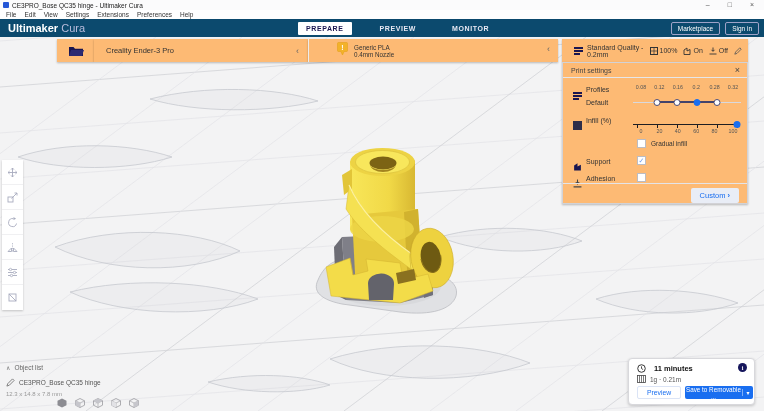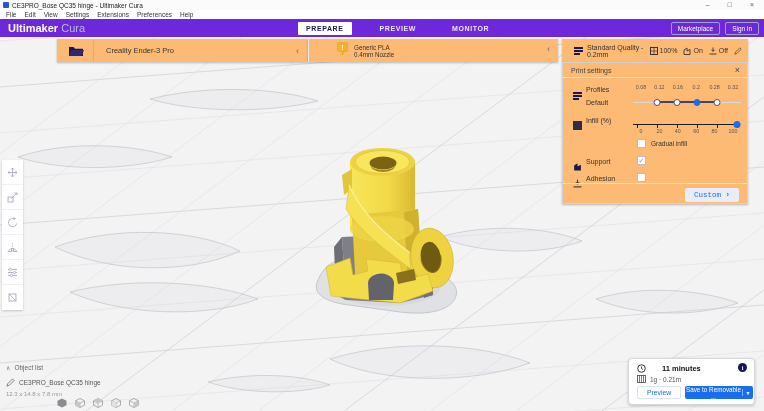--- a/index.html
+++ b/index.html
@@ -11,21 +11,21 @@
   .app-icon { width:6px; height:6px; background:#2456d6; margin:0 3px 0 3px; border-radius:1px; }
   .win-title { font-size:6.5px; color:#222; }
   .win-controls { margin-left:auto; display:flex; gap:18px; padding-right:10px; }
   .win-controls span { font-size:7px; color:#555; line-height:10px; cursor:default; }
 
   
   .menubar { position:absolute; top:10px; left:0; right:0; height:9px; background:#ffffff; display:flex; align-items:center; padding-left:2px; }
   .menubar span { font-size:6.5px; color:#333; padding:0 4px; }
 
   
-  .stagebar { position:absolute; top:19px; left:0; right:0; height:19px; background:#6d28d9; }
+  .stagebar { position:absolute; top:19px; left:0; right:0; height:19px; background:#0c4a6e; }
   .brand { position:absolute; left:8px; top:3px; font-size:11px; color:#fff; }
   .brand b { font-weight:bold; }
   .brand span.light { color:#b9bcdc; font-weight:normal; }
   .stage-tabs { position:absolute; left:298px; top:2px; display:flex; align-items:center; gap:20px; height:15px; }
   .stage-tab { font-size:7px; letter-spacing:0.6px; color:#e8e9f4; font-weight:bold; padding:3px 8px; border-radius:1px; }
   .stage-tab.active { background:#ffffff; color:#1a1650; }
   .stage-actions { position:absolute; right:5px; top:3px; display:flex; gap:5px; }
   .stage-btn { font-size:6.5px; color:#fff; border:1px solid #9ea2c8; border-radius:2px; padding:2px 6px; background:transparent; }
 
   
@@ -64,21 +64,21 @@
   .pknob { position:absolute; top:0.5px; width:7px; height:7px; border-radius:50%; background:#fff; border:1.4px solid #4d4d77; transform:translateX(-50%); }
   .pknob.filled { background:#196ef0; border-color:#196ef0; }
   .itrack { position:absolute; left:74px; top:57px; width:100px; height:8px; }
   .itrack .base { position:absolute; top:3.5px; left:-4px; right:-2px; height:1.6px; background:#1e1e22; }
   .itrack .tick { position:absolute; top:5px; width:1px; height:3px; background:#1e1e22; }
   .ihandle { position:absolute; top:1px; width:7px; height:7px; border-radius:50%; background:#196ef0; transform:translateX(-50%); }
   .ilabels { position:absolute; left:70px; top:65px; width:108px; display:flex; justify-content:space-between; }
   .ilabels span { font-size:5.3px; color:#555; width:16px; text-align:center; }
   .cb { position:absolute; width:9px; height:9px; border:1px solid #bcbcc2; background:#fff; display:flex; align-items:center; justify-content:center; }
   .cb .ck { font-size:7px; color:#6d9ceb; line-height:9px; }
-  .sp-footer { position:absolute; left:0; right:0; top:120px; border-top:1px solid #e4e4e8; height:22px;font-family:Liberation Mono, monospace; }
+  .sp-footer { position:absolute; left:0; right:0; top:120px; border-top:1px solid #e4e4e8; height:22px; }
   .custom-btn { position:absolute; right:8px; top:4px; background:#e9edf6; color:#196ef0; font-size:7.5px; padding:3px 9px; border-radius:2px; }
   .custom-btn .c { color:#196ef0; font-weight:bold; }
 
   
   .toolbar { position:absolute; left:2px; top:123px; width:21px; background:#fff; box-shadow:0 1px 2px rgba(0,0,0,0.2); }
   .tool { height:25px; display:flex; align-items:center; justify-content:center; border-bottom:1px solid #f0f0f2; }
   .tool:last-child { border-bottom:none; }
 
   
   .objlist { position:absolute; left:6px; top:327px; }
@@ -86,21 +86,21 @@
   .objlist .hdr .car { font-size:6px; color:#777; }
   .objlist .hdr .t { font-size:6.5px; color:#666; }
   .objlist .item { display:flex; align-items:center; gap:4px; margin-top:7px; }
   .objlist .item .nm { font-size:6.5px; color:#555; }
   .objlist .dims { font-size:6px; color:#999; margin-top:4px; }
   .viewcubes { position:absolute; left:56px; top:360px; display:flex; gap:7px; }
   .viewcubes .vc { width:11px; height:11px; display:flex; align-items:center; justify-content:center; }
 
   
   .action-panel { position:absolute; left:628px; top:321px; width:127px; height:47px; background:#fff; border:1px solid #d8d8dc; border-radius:4px; box-shadow:0 1px 3px rgba(0,0,0,0.2); }
-  .ap-row1 { position:absolute; left:8px; top:5px; display:flex; align-items:center; gap:16px; }
+  .ap-row1 { position:absolute; left:8px; top:5px; display:flex; align-items:center; gap:8px; }
   .ap-row1 .time { font-size:7.5px; font-weight:bold; color:#111; }
   .ap-info { position:absolute; right:7px; top:4px; width:9px; height:9px; border-radius:50%; background:#16165c; color:#fff; font-size:6px; font-weight:bold; display:flex; align-items:center; justify-content:center; font-family:"Liberation Serif", serif; }
   .ap-row2 { position:absolute; left:8px; top:16px; display:flex; align-items:center; gap:4px; }
   .ap-row2 .use { font-size:6.5px; color:#555; }
   .ap-row3 { position:absolute; left:8px; top:27px; display:flex; gap:4px; }
   .preview-btn { width:44px; height:13px; background:#fff; border:1px solid #dbe4f6; border-radius:2px; color:#196ef0; font-size:6.8px; display:flex; align-items:center; justify-content:center; }
   .save-btn { width:68px; height:13px; background:#196ef0; border-radius:2px; color:#fff; font-size:6.3px; display:flex; align-items:center; }
   .save-btn .lbl { flex:1; text-align:center; }
   .save-btn .dd { width:11px; border-left:1px solid rgba(255,255,255,0.45); text-align:center; font-size:6px; }
 </style>

